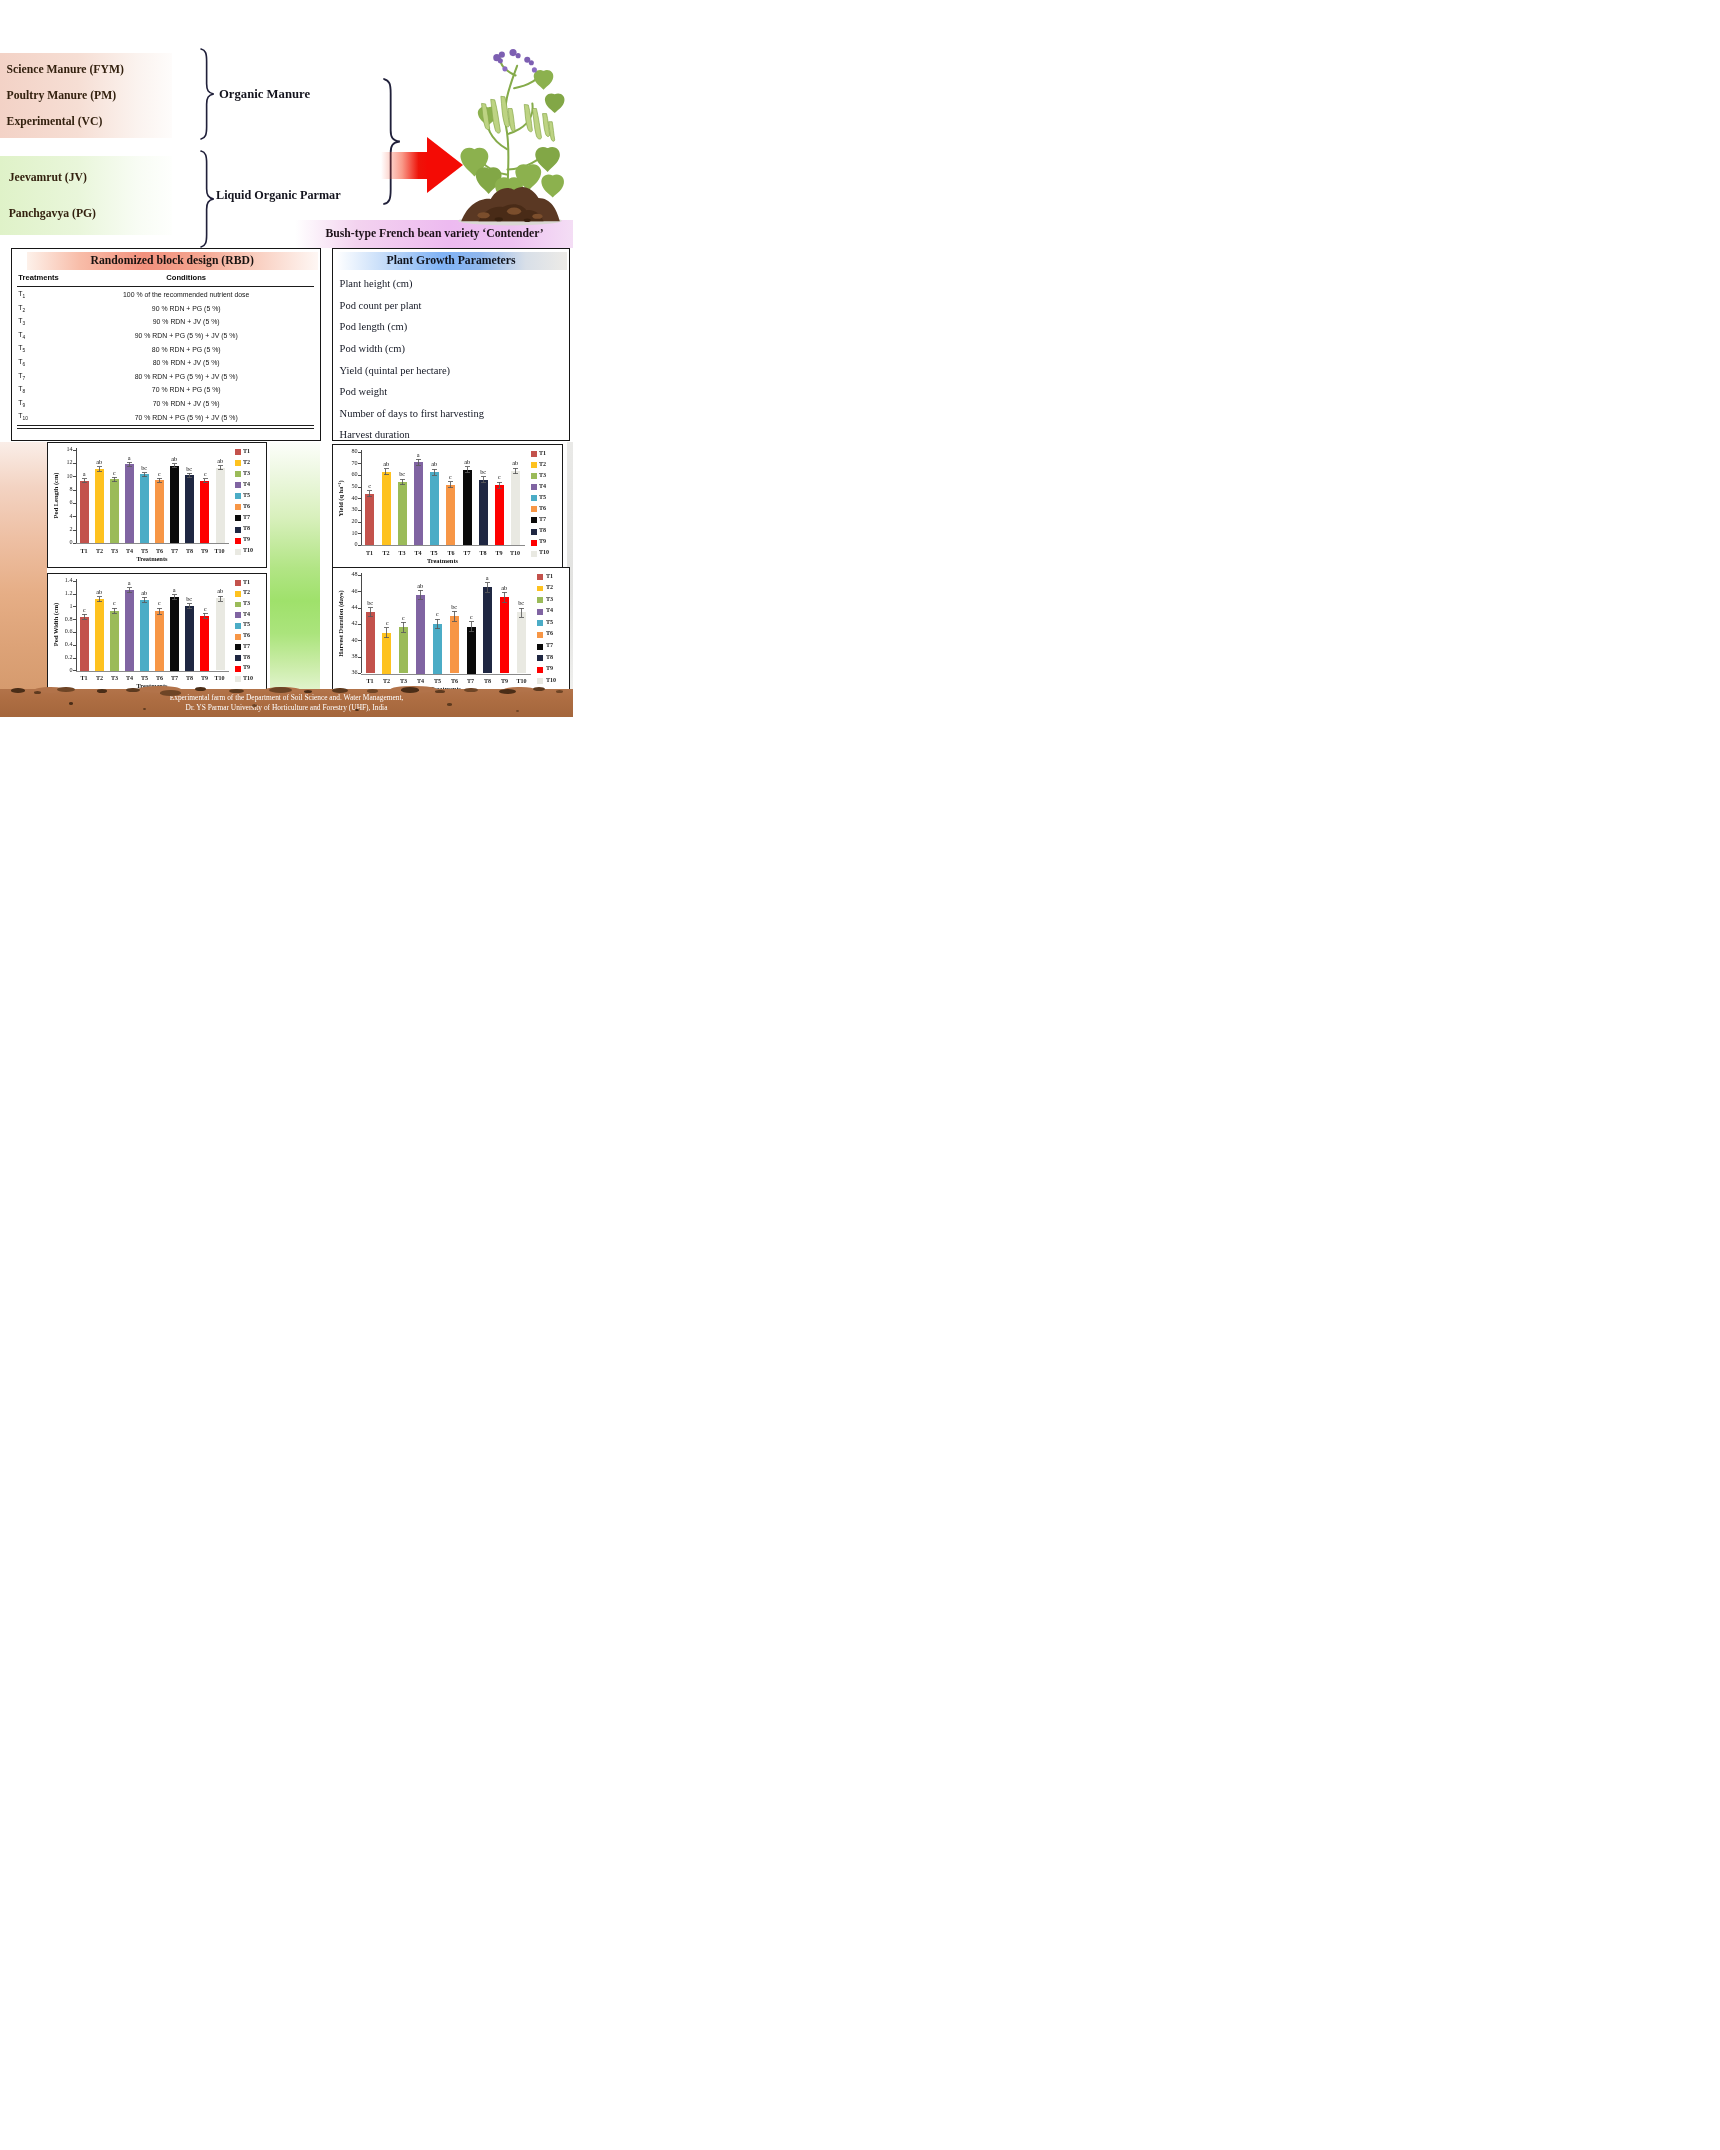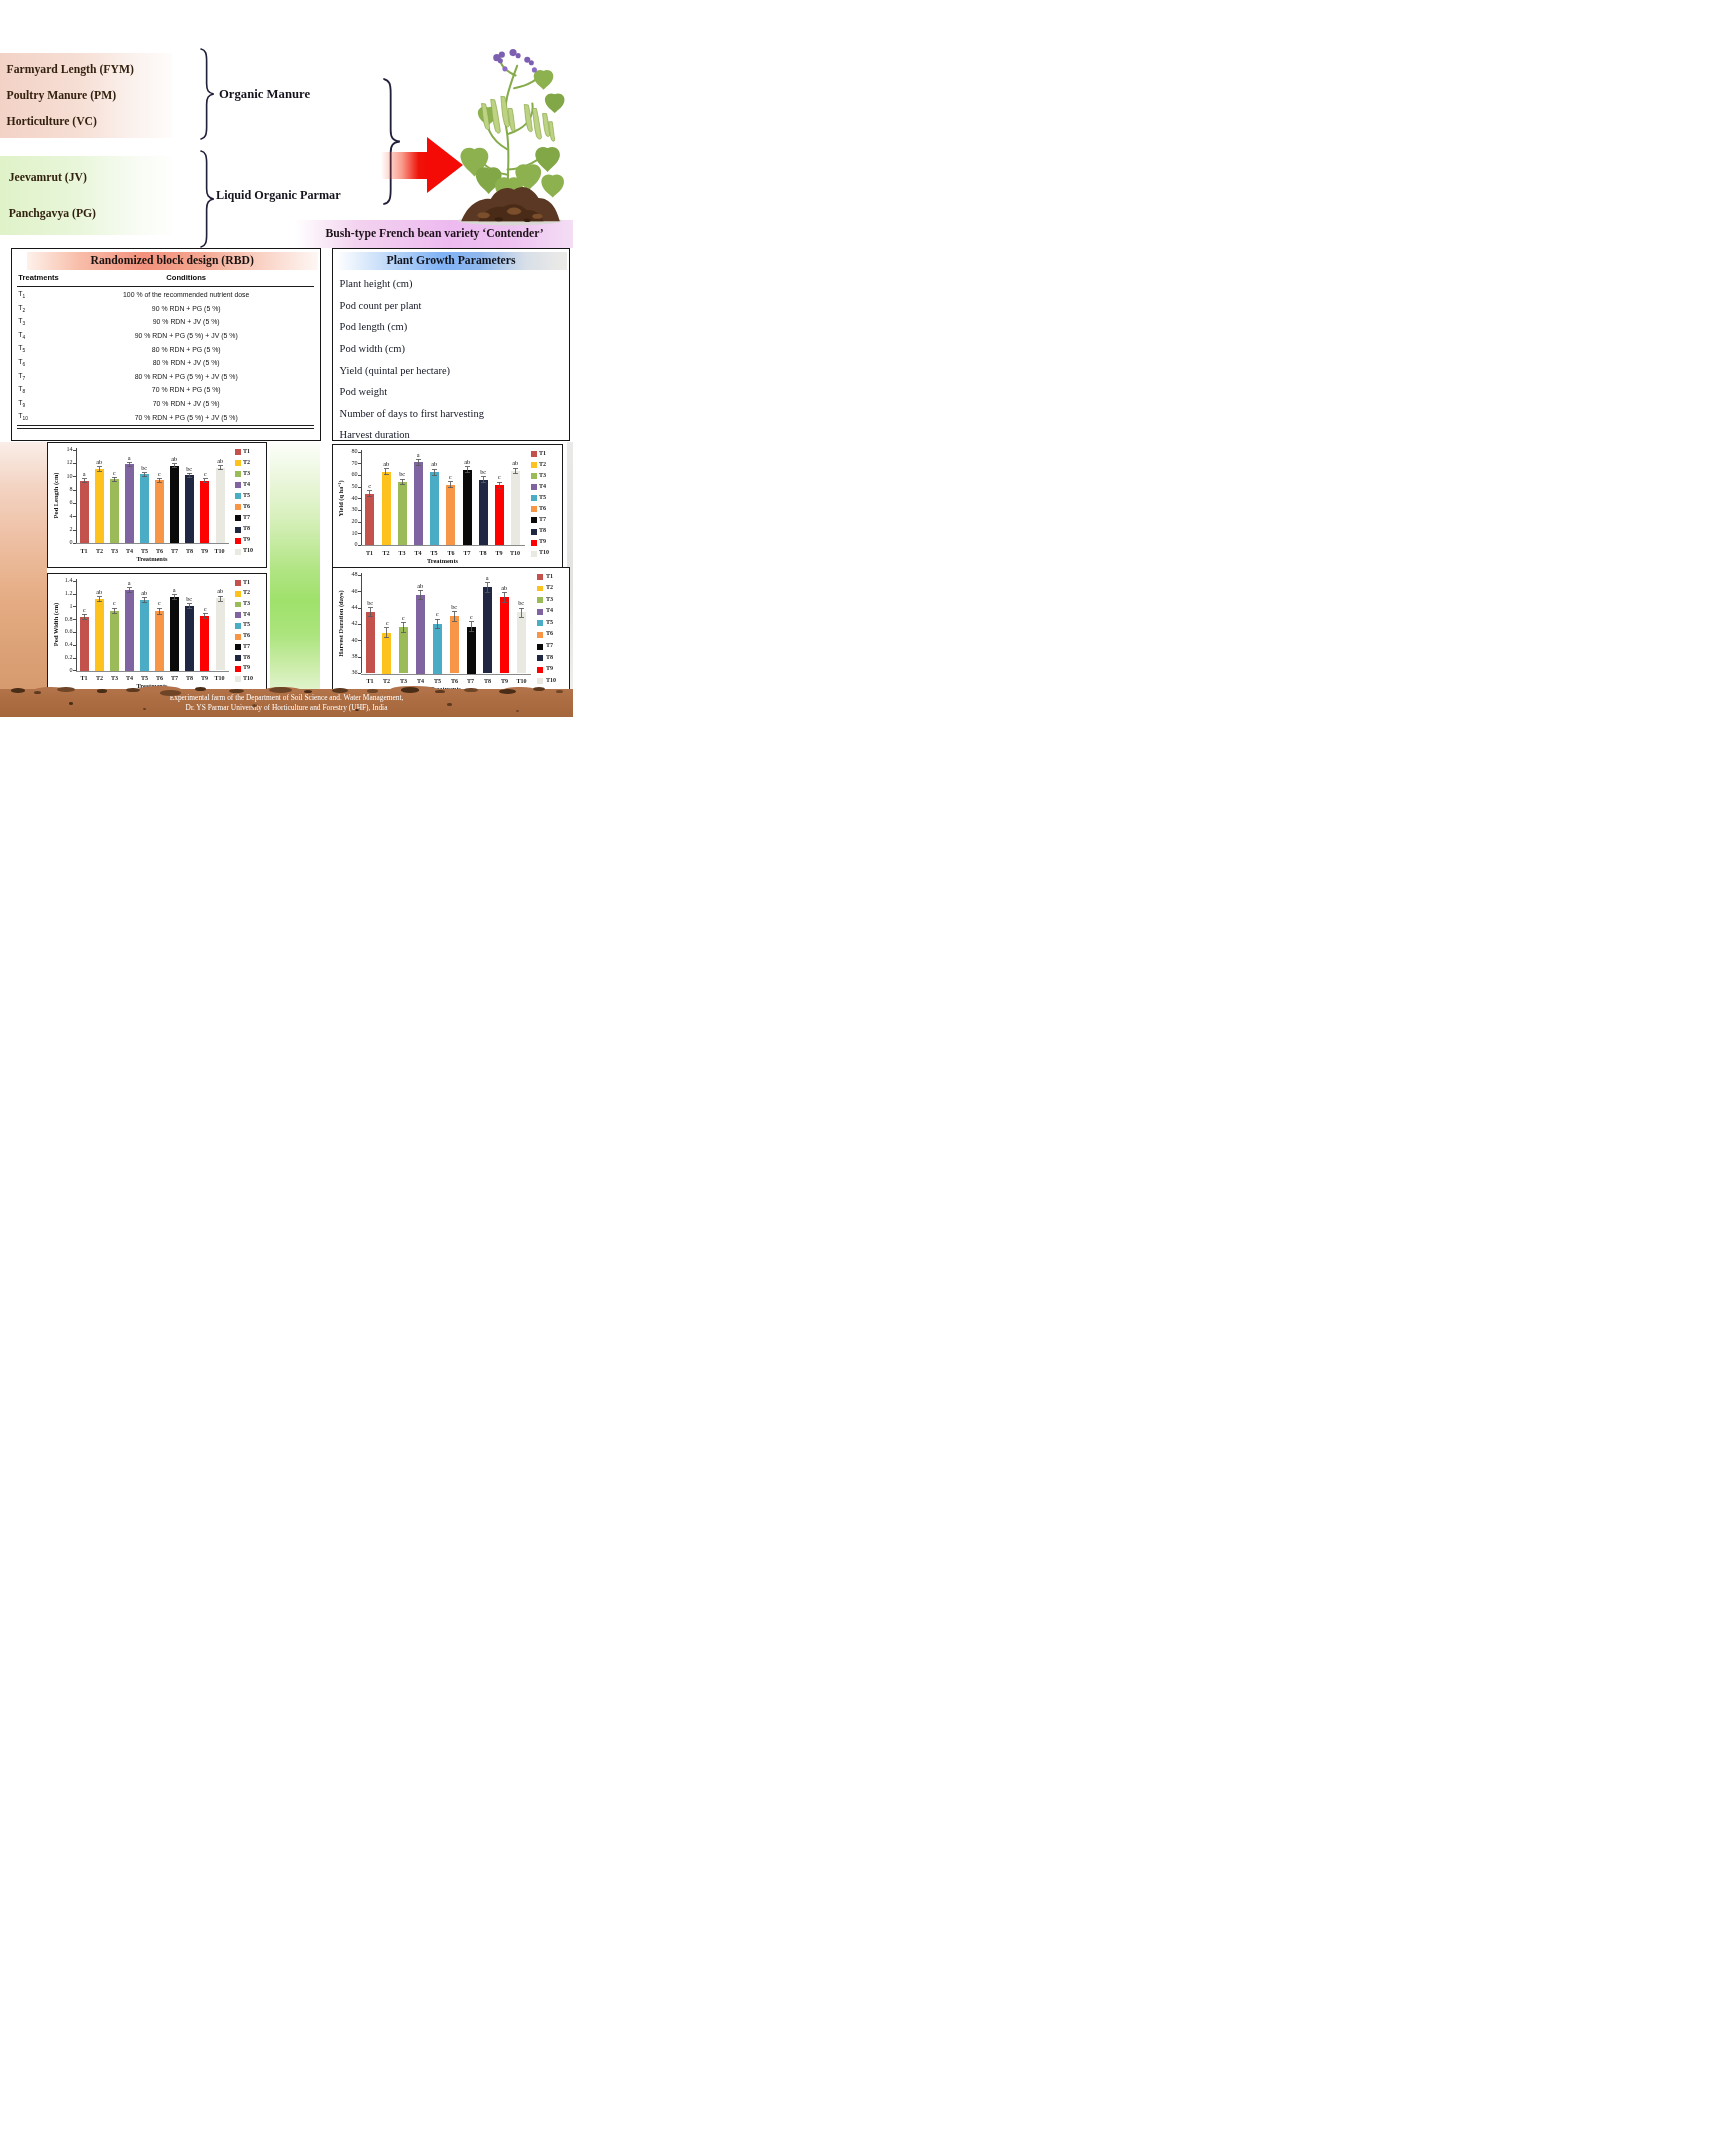--- a/index.html
+++ b/index.html
@@ -83,23 +83,23 @@
     font-size:7.4px;line-height:10.5px;}
   .pebble{position:absolute;border-radius:50%;}
 </style>
 </head>
 <body>
 
 <div class="page">
 
 
   <section class="manure-block">
-    <div class="input-item">Farmyard Length (FYM)</div>
+    <div class="input-item">Science Manure (FYM)</div>
     <div class="input-item">Poultry Manure (PM)</div>
-    <div class="input-item">Horticulture (VC)</div>
+    <div class="input-item">Experimental (VC)</div>
   </section>
 
   <section class="liquid-block">
     <div class="input-item">Jeevamrut (JV)</div>
     <div class="input-item">Panchgavya (PG)</div>
   </section>
 
   <svg class="brace" style="left:200px;top:48px;" width="15.3" height="92" viewBox="0 0 30 181">
     <path d="M2 2 C11 4 13 11 13 26 L13 70.5 C13 82.5 16 88.5 27 90.5 C16 92.5 13 98.5 13 110.5 L13 155 C13 170 11 177 2 179" stroke-width="3.2"></path>
   </svg>

